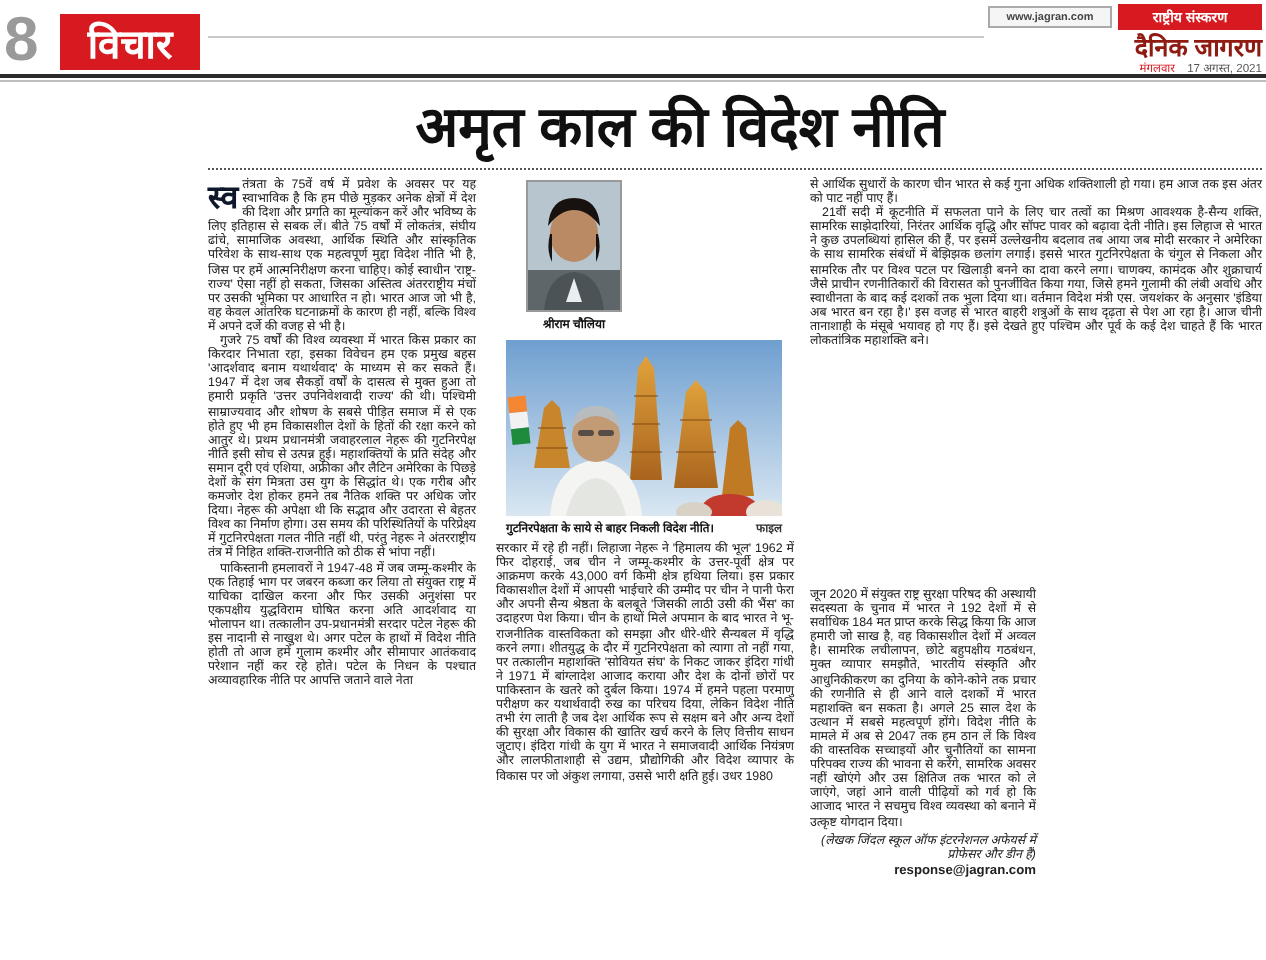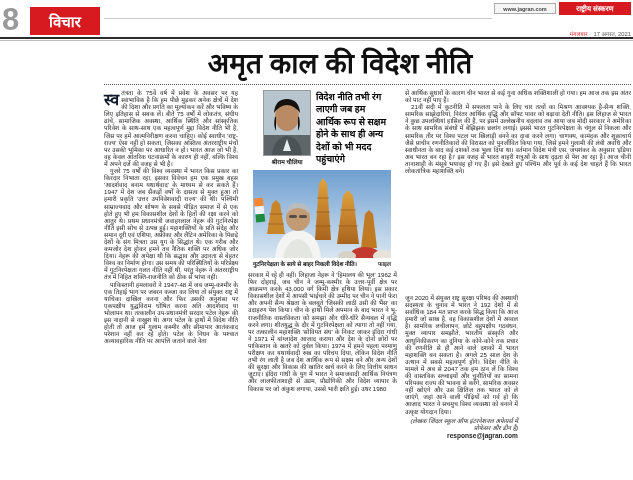--- a/index.html
+++ b/index.html
@@ -9,21 +9,21 @@
     font-family:"Liberation Sans", sans-serif; color:#1a1a1a; overflow:hidden;
     margin:0 auto;
   }
   
   .pagenum {
     position:absolute; left:2px; top:2px; font-size:31px; font-weight:bold;
     color:#9a9a9a; letter-spacing:-1px;
   }
   .section-box {
     position:absolute; left:30px; top:7px; width:70px; height:28px;
-    background:#d71920; color:#fff; font-weight:bold; font-size:15px;
+    background:#d71920; color:#fff; font-weight:bold; font-size:20px;
     display:flex; align-items:center; justify-content:center;
   }
   .header-rule-mid { position:absolute; left:104px; top:18px; width:388px; height:1px; background:#c9c9c9; }
   .web-box {
     position:absolute; left:494px; top:3px; width:62px; height:11px;
     border:1px solid #aaa; background:#f5f5f5; color:#444; font-size:5.5px; font-weight:bold;
     display:flex; align-items:center; justify-content:center;
   }
   .edition-box {
     position:absolute; left:559px; top:2px; width:72px; height:13px;
@@ -85,20 +85,21 @@
   <div class="section-box">
     <span>विचार</span>
   </div>
   <div class="header-rule-mid"></div>
   <div class="web-box">
     <span>www.jagran.com</span>
   </div>
   <div class="edition-box">
     <span>राष्ट्रीय संस्करण</span>
   </div>
+  <div class="masthead">दैनिक जागरण</div>
   <div class="dateline">
     <span class="weekday">मंगलवार</span><span>17 अगस्त, 2021</span>
   </div>
   <div class="header-rule-main"></div>
   <div class="header-rule-sub"></div>
 
   <h1 class="headline">अमृत काल की विदेश नीति</h1>
   <div class="headline-rule"></div>
 
   <div class="col col1">
@@ -114,21 +115,20 @@
       <path d="M8 64 Q10 46 23 45 Q36 46 38 64 Z" fill="#4c5357"></path>
       <path d="M19 60 L23 48 L27 60 Z" fill="#e9eef0"></path>
       <ellipse cx="23" cy="26" rx="12" ry="14" fill="#b98a63"></ellipse>
       <path d="M10 22 Q11 8 23 8 Q35 8 36 22 Q30 14 23 14 Q16 14 10 22 Z" fill="#17120f"></path>
       <path d="M11 26 Q9 34 12 40 L12 26 Z" fill="#17120f"></path>
       <path d="M35 26 Q37 34 34 40 L34 26 Z" fill="#17120f"></path>
     </svg>
   </div>
   <div class="author-caption">श्रीराम चौलिया</div>
 
-  <div class="pull-quote">विदेश नीति तभी रंग लाएगी जब हम आर्थिक रूप से सक्षम होने के साथ ही अन्य देशों को भी मदद पहुंचाएंगे</div>
 
   <div class="article-photo">
     <svg width="138" height="88" viewBox="0 0 138 88" preserveAspectRatio="none">
       <defs>
         <linearGradient id="sky" x1="0" y1="0" x2="0" y2="1">
           <stop offset="0" stop-color="#6f9fd0"></stop>
             <stop offset="1" stop-color="#d9e7f2"></stop>
         </linearGradient>
         <linearGradient id="stone" x1="0" y1="0" x2="0" y2="1">
           <stop offset="0" stop-color="#e0a23c"></stop>

